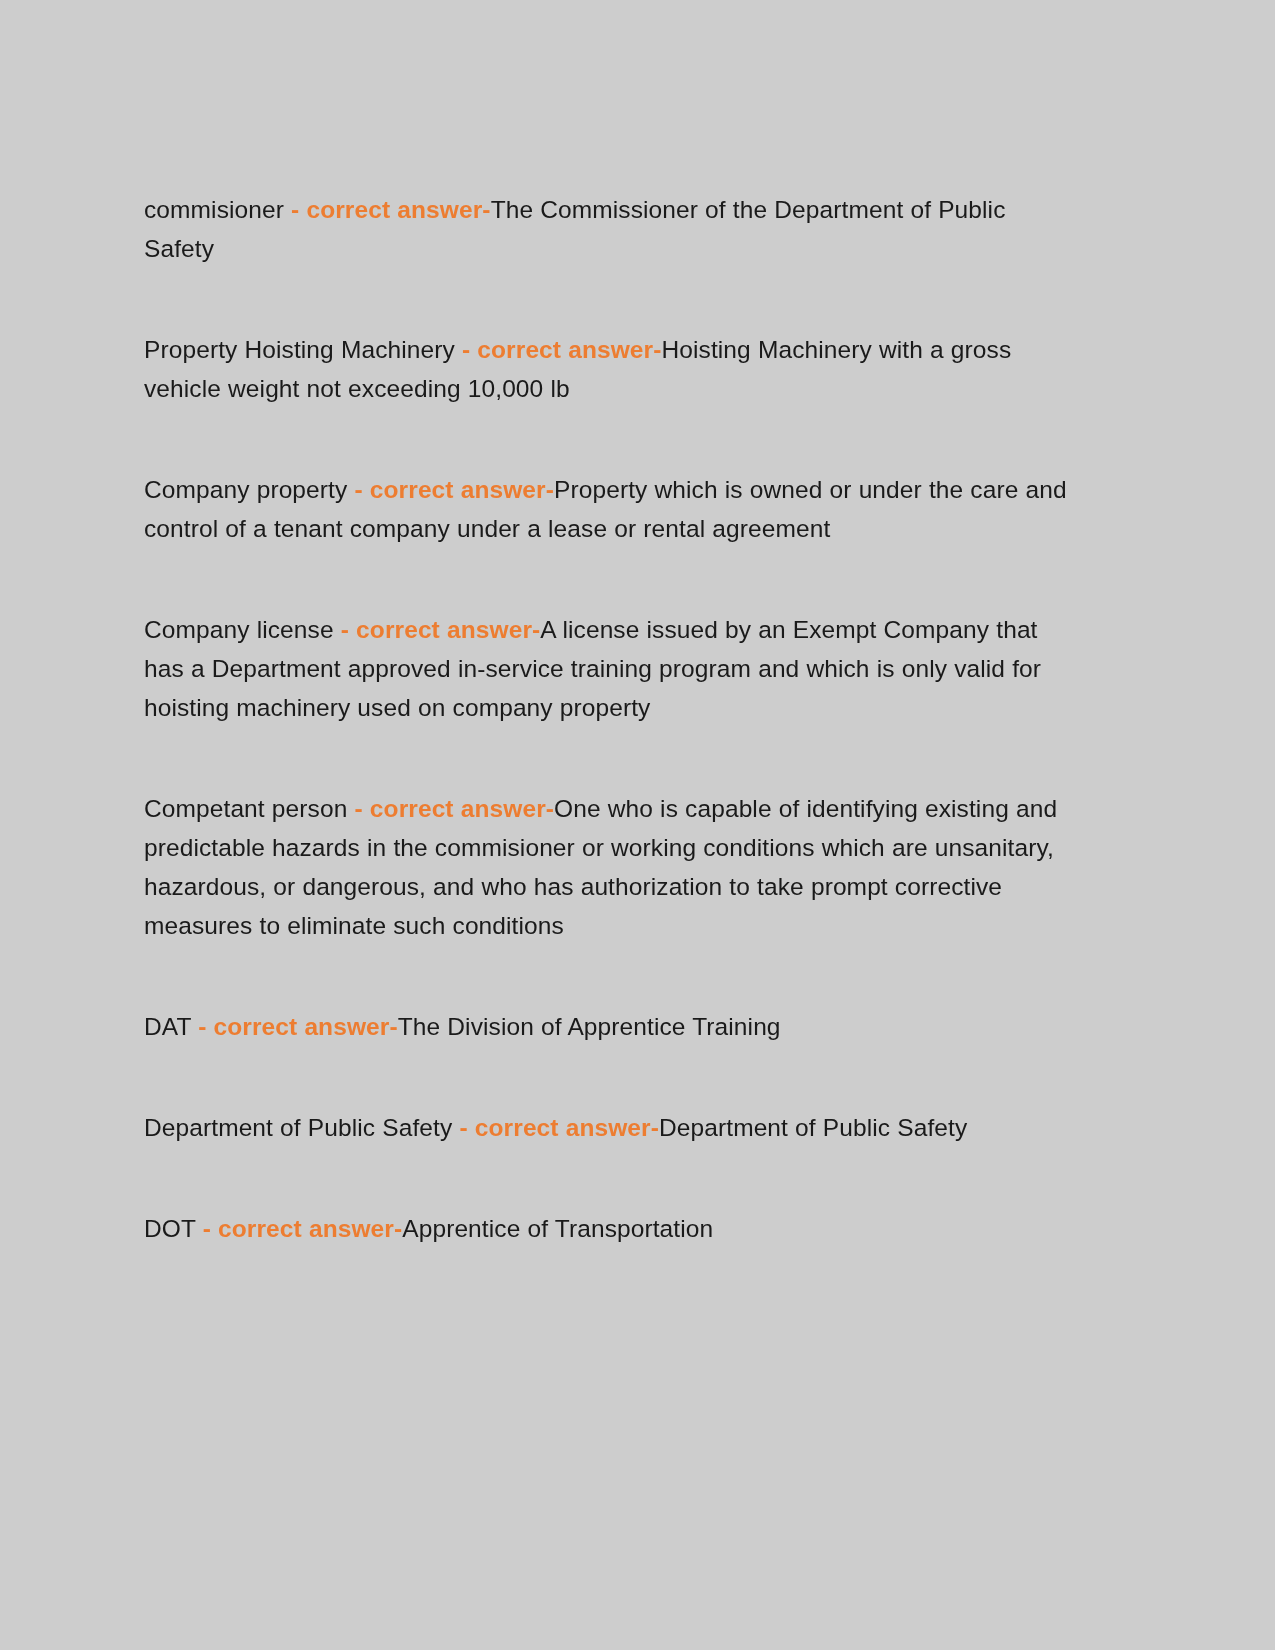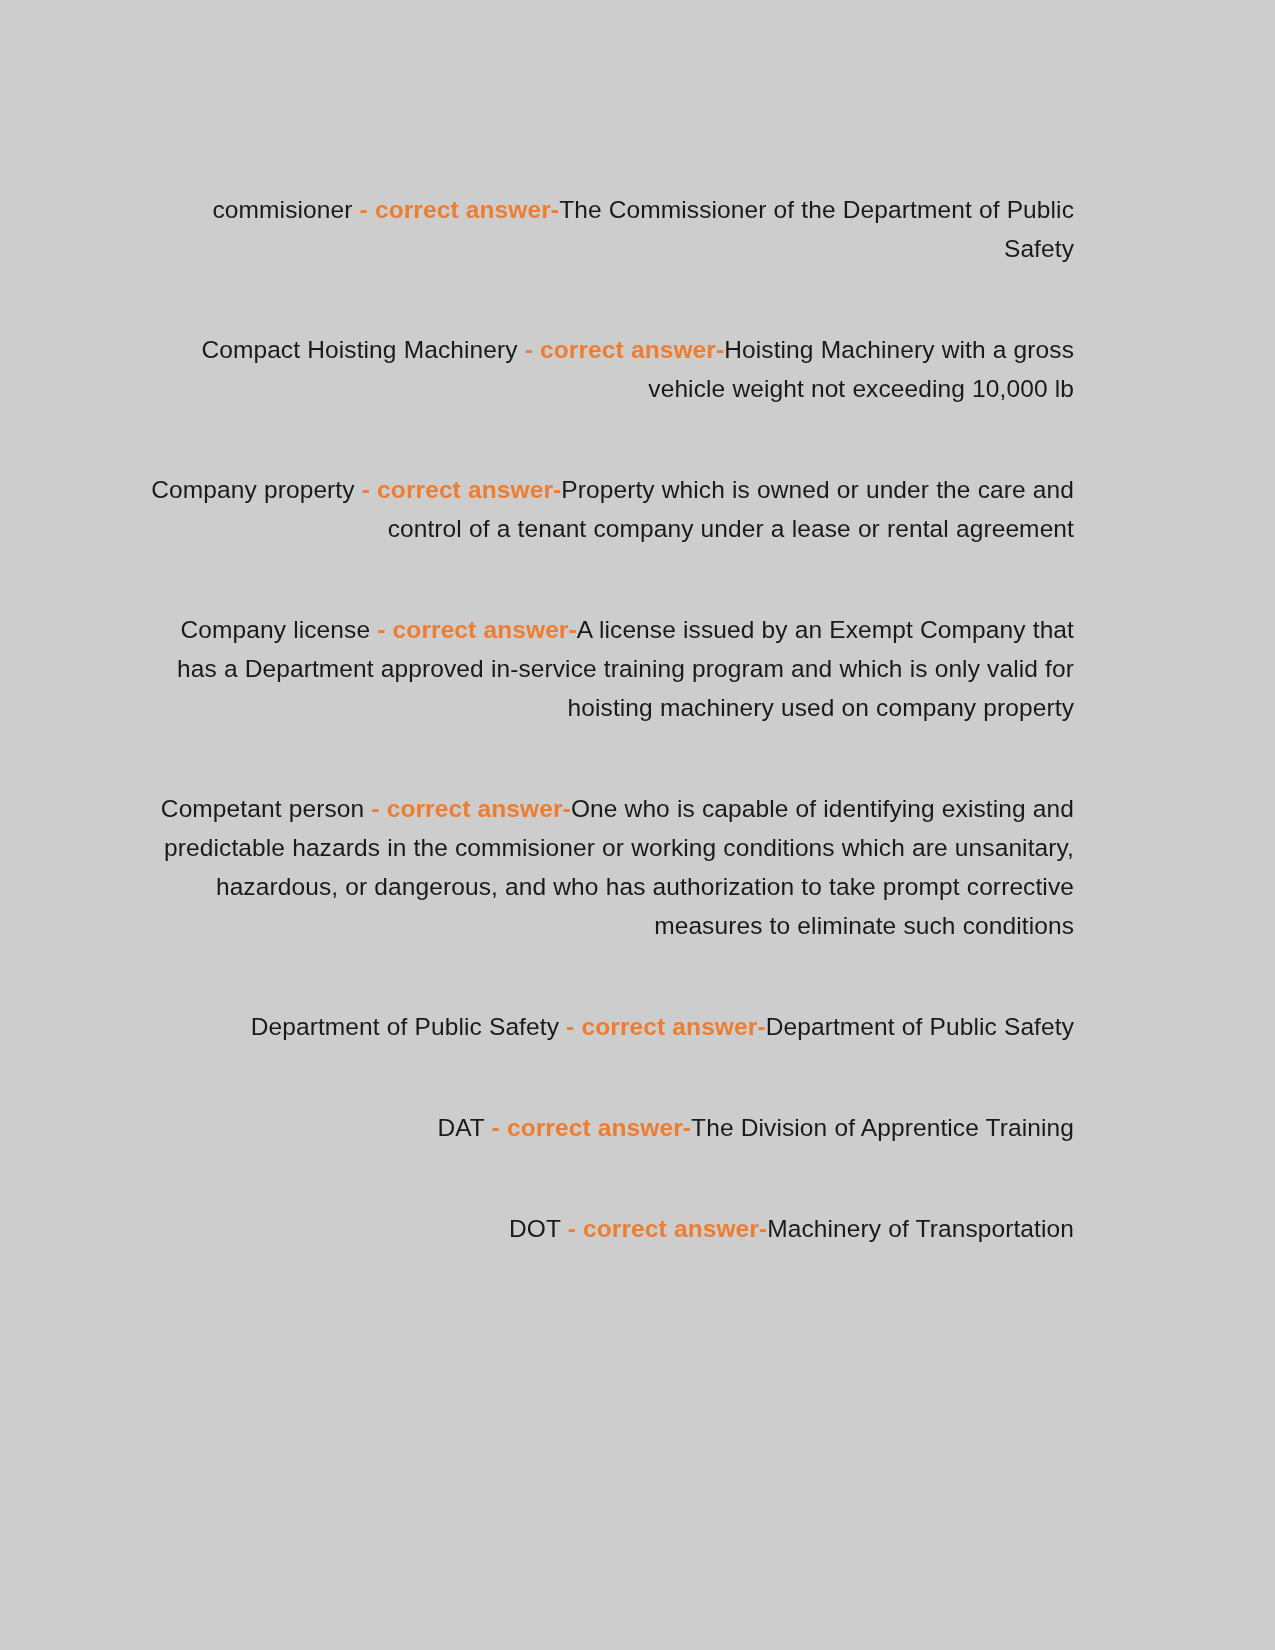--- a/index.html
+++ b/index.html
@@ -14,21 +14,20 @@
     font-family: "Liberation Sans", sans-serif;
     overflow: hidden;
   }
   .page {
     position: relative;
     width: 1275px;
     height: 1450px;
     background: #cdcdcd;
     box-sizing: border-box;
     padding: 190px 110px 0 144px;
-    text-align: right;
   }
   .entry {
     margin: 0 0 62px 0;
     font-size: 24.5px;
     line-height: 39px;
     color: #1a1a1a;
     letter-spacing: 0.1px;
     max-width: 930px;
     word-spacing: 0.2px;
   }
@@ -46,27 +45,27 @@
     color: #1a1a1a;
   }
 </style>
 </head>
 <body>
 
 <div class="page">
 
   <p class="entry"><span class="term">commisioner </span><span class="marker">- correct answer-</span><span class="definition">The Commissioner of the Department of Public Safety</span></p>
 
-  <p class="entry"><span class="term">Compact Hoisting Machinery </span><span class="marker">- correct answer-</span><span class="definition">Hoisting Machinery with a gross vehicle weight not exceeding 10,000 lb</span></p>
+  <p class="entry"><span class="term">Property Hoisting Machinery </span><span class="marker">- correct answer-</span><span class="definition">Hoisting Machinery with a gross vehicle weight not exceeding 10,000 lb</span></p>
 
   <p class="entry"><span class="term">Company property </span><span class="marker">- correct answer-</span><span class="definition">Property which is owned or under the care and control of a tenant company under a lease or rental agreement</span></p>
 
   <p class="entry"><span class="term">Company license </span><span class="marker">- correct answer-</span><span class="definition">A license issued by an Exempt Company that has a Department approved in-service training program and which is only valid for hoisting machinery used on company property</span></p>
 
   <p class="entry"><span class="term">Competant person </span><span class="marker">- correct answer-</span><span class="definition">One who is capable of identifying existing and predictable hazards in the commisioner or working conditions which are unsanitary, hazardous, or dangerous, and who has authorization to take prompt corrective measures to eliminate such conditions</span></p>
 
+  <p class="entry"><span class="term">DAT </span><span class="marker">- correct answer-</span><span class="definition">The Division of Apprentice Training</span></p>
+
   <p class="entry"><span class="term">Department of Public Safety </span><span class="marker">- correct answer-</span><span class="definition">Department of Public Safety</span></p>
 
-  <p class="entry"><span class="term">DAT </span><span class="marker">- correct answer-</span><span class="definition">The Division of Apprentice Training</span></p>
-
-  <p class="entry"><span class="term">DOT </span><span class="marker">- correct answer-</span><span class="definition">Machinery of Transportation</span></p>
+  <p class="entry"><span class="term">DOT </span><span class="marker">- correct answer-</span><span class="definition">Apprentice of Transportation</span></p>
 
 </div>
 
 </body></html>

